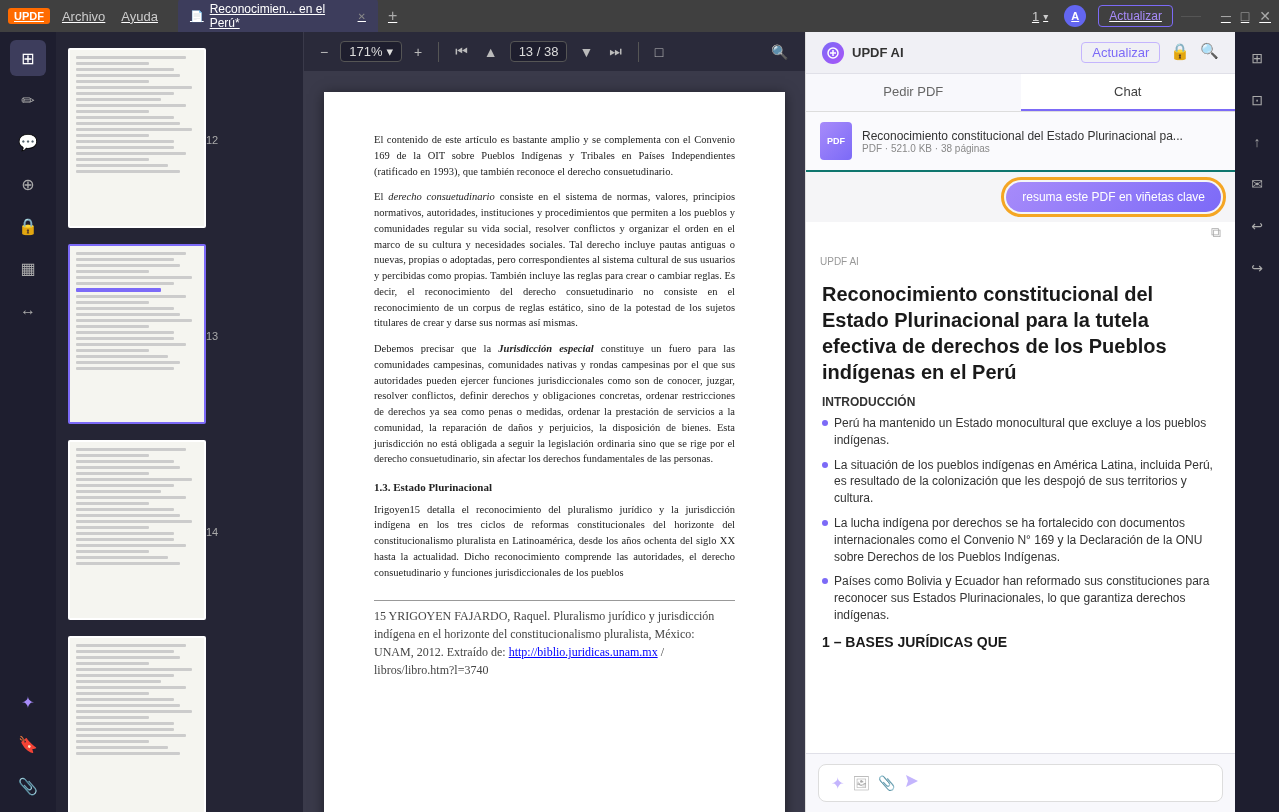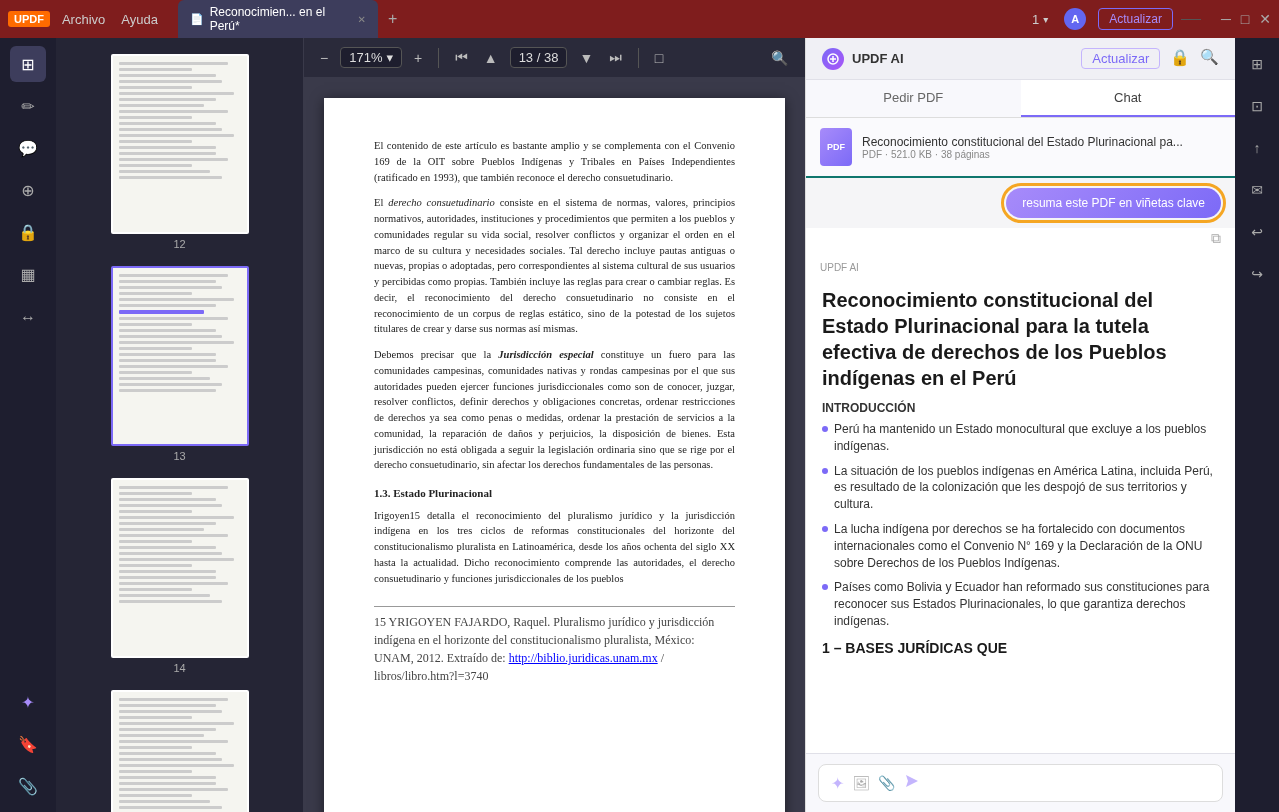--- a/index.html
+++ b/index.html
@@ -1,26 +1,27 @@
 <!DOCTYPE html>
 <html><head>
   <meta charset="utf-8">
   <style>
     * { box-sizing: border-box; margin: 0; padding: 0; }
     body { font-family: 'Segoe UI', Arial, sans-serif; background: #2b2b2b; width: 1279px; height: 812px; overflow: hidden; display: flex; flex-direction: column; }
 
     
     .titlebar {
-      height: 38px;
-      background: #7f1d1d;
+      height: 32px;
+      background: #404040;
       display: flex;
       align-items: center;
       padding: 0 8px;
       flex-shrink: 0;
       color: #fff;
+      text-decoration: underline;
     }
     .titlebar-logo {
       background: #ff6b00;
       color: #fff;
       font-weight: bold;
       font-size: 11px;
       padding: 2px 6px;
       border-radius: 3px;
       margin-right: 12px;
     }
@@ -118,21 +119,21 @@
       flex-shrink: 0;
       padding: 8px 0;
       border-right: 1px solid #3a3a4a;
     }
     .thumbnail-panel::-webkit-scrollbar { width: 6px; }
     .thumbnail-panel::-webkit-scrollbar-track { background: #252535; }
     .thumbnail-panel::-webkit-scrollbar-thumb { background: #555; border-radius: 3px; }
 
     .thumb-item {
       display: flex;
-      flex-direction: column;
+      flex-direction: row;
       align-items: center;
       padding: 8px 12px;
       cursor: pointer;
     }
     .thumb-item.active .thumb-img { border: 2px solid #7c6af7; }
     .thumb-img {
       width: 138px;
       height: 180px;
       background: #fff;
       border: 2px solid transparent;

